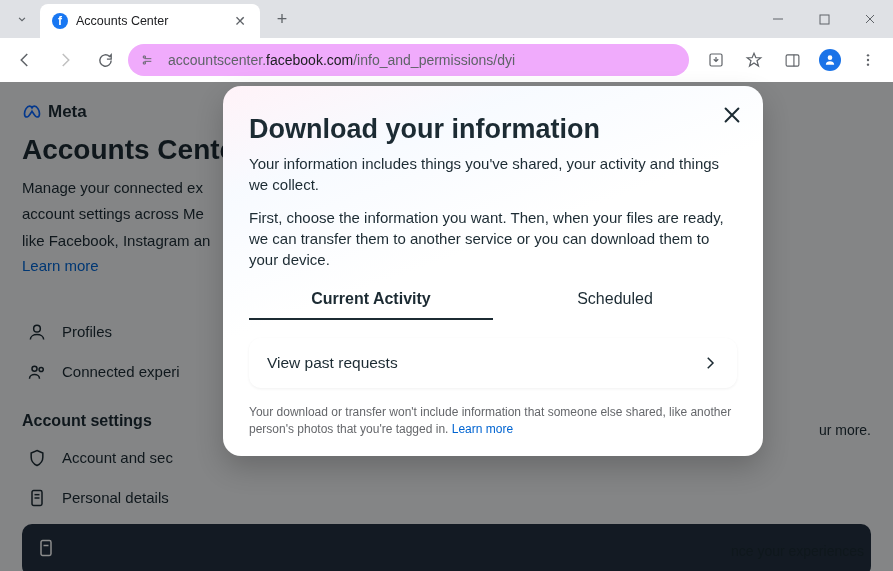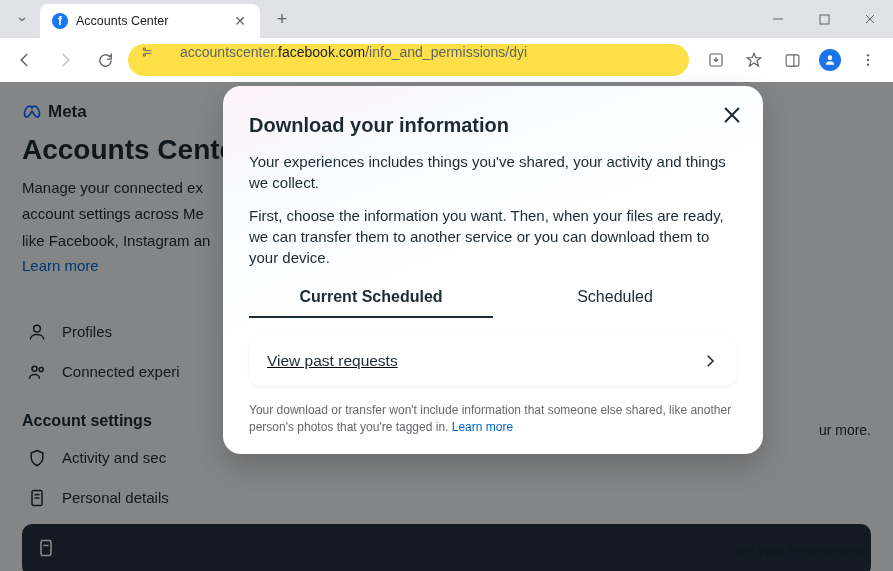--- a/index.html
+++ b/index.html
@@ -89,26 +89,26 @@
     width: 34px; height: 34px;
     display: flex; align-items: center; justify-content: center;
     border-radius: 50%;
     color: #5f6368;
     cursor: pointer;
   }
   .nav-btn.disabled { color: #c0c0c0; cursor: default; }
   .url-box {
     flex: 1;
     height: 32px;
-    background: #fde047;
+    background: #f0abfc;
     border-radius: 16px;
     display: flex;
-    align-items: flex-start;
+    align-items: center;
     padding: 0 12px;
-    gap: 24px;
+    gap: 12px;
     font-size: 14px;
     color: #202124;
   }
   .url-box .site-icon { width:16px; height:16px; display:flex; align-items:center; justify-content:center; }
   .url-box .url-text { color: #5f6368; font-size: 14px; }
   .url-box .url-domain { color: #202124; }
   .addr-icons { display: flex; gap: 4px; margin-left: 4px;}
   .addr-icons .ic { width: 34px; height: 34px; display: flex; align-items:center; justify-content:center; color:#5f6368; cursor:pointer; }
   .profile-ic { width: 22px; height: 22px; border-radius: 50%; background: #1a73e8; display:flex; align-items:center; justify-content:center;}
   .profile-ic svg { width:14px; height:14px; fill:#fff;}
@@ -175,21 +175,21 @@
   }
   .modal-close {
     position: absolute;
     top: 12px; right: 14px;
     width: 34px; height: 34px;
     display:flex; align-items:center; justify-content:center;
     cursor:pointer;
     color:#1c2b33;
   }
   .modal-close svg { width:22px; height:22px; }
-  .modal h2 { font-size: 20px; font-weight: 700; color:#1c2b33; margin-bottom: 14px; margin-top: 6px;}
+  .modal h2 { font-size: 27px; font-weight: 700; color:#1c2b33; margin-bottom: 8px; margin-top: 6px;}
   .modal p { font-size: 15px; color:#1c2b33; line-height: 1.4; margin-bottom: 12px; }
   .big-btn-wrap {
     border: 4px solid #c8171e;
     border-radius: 28px;
     padding: 4px;
     margin: 6px -4px 14px -4px;
   }
   .big-btn {
     width: 100%;
     border: 1px solid #c8cfd6;
@@ -220,21 +220,20 @@
   .row-card {
     background:#fff;
     border-radius: 12px;
     padding: 16px 18px;
     display:flex;
     align-items:flex-start;
     justify-content:space-between;
     box-shadow: 0 1px 3px rgba(0,0,0,.06);
     cursor:pointer;
     margin-bottom: 16px;
-    text-decoration: underline;
   }
   .row-card span { font-size: 15.5px; color:#1c2b33;}
   .footnote {
     font-size: 12px;
     color:#65676b;
     line-height: 1.4;
   }
   .footnote a { color:#0064d1; text-decoration:none; cursor:pointer; }
 </style>
 </head>
@@ -366,21 +365,21 @@
         </span>
       <span>Connected experi</span>
     </div>
     <div class="sec-hdr">Account settings</div>
     <div class="nav-row">
       <span class="icn">
           <svg width="20" height="20" viewBox="0 0 24 24">
             <path d="M12 3l7 3v5c0 5-3 8-7 10-4-2-7-5-7-10V6z" fill="none" stroke="#1c2b33" stroke-width="1.8"></path>
           </svg>
         </span>
-      <span>Activity and sec</span>
+      <span>Account and sec</span>
     </div>
     <div class="nav-row">
       <span class="icn">
           <svg width="20" height="20" viewBox="0 0 24 24">
             <rect x="6" y="3" width="12" height="18" rx="2" fill="none" stroke="#1c2b33" stroke-width="1.8"></rect>
             <line x1="9" y1="8" x2="15" y2="8" stroke="#1c2b33" stroke-width="1.8"></line>
             <line x1="9" y1="12" x2="15" y2="12" stroke="#1c2b33" stroke-width="1.8"></line>
           </svg>
         </span>
       <span>Personal details</span>
@@ -399,26 +398,26 @@
 
 <div class="dim-overlay"></div>
 
 <div class="modal">
   <div class="modal-close">
     <svg viewBox="0 0 24 24">
         <path d="M5 5l14 14M19 5L5 19" stroke="#1c2b33" stroke-width="2.2" stroke-linecap="round"></path>
       </svg>
   </div>
   <h2>Download your information</h2>
-  <p>Your experiences includes things you've shared, your activity and things we collect.</p>
+  <p>Your information includes things you've shared, your activity and things we collect.</p>
   <p>First, choose the information you want. Then, when your files are ready, we can transfer them to another service or you can download them to your device.</p>
 
 
   <div class="tabs-row">
-    <div class="mtab active">Current Scheduled</div>
+    <div class="mtab active">Current Activity</div>
     <div class="mtab">Scheduled</div>
   </div>
 
   <div class="row-card">
     <span>View past requests</span>
     <svg width="18" height="18" viewBox="0 0 24 24">
         <path d="M9 5l7 7-7 7" fill="none" stroke="#1c2b33" stroke-width="2"></path>
       </svg>
   </div>
 

